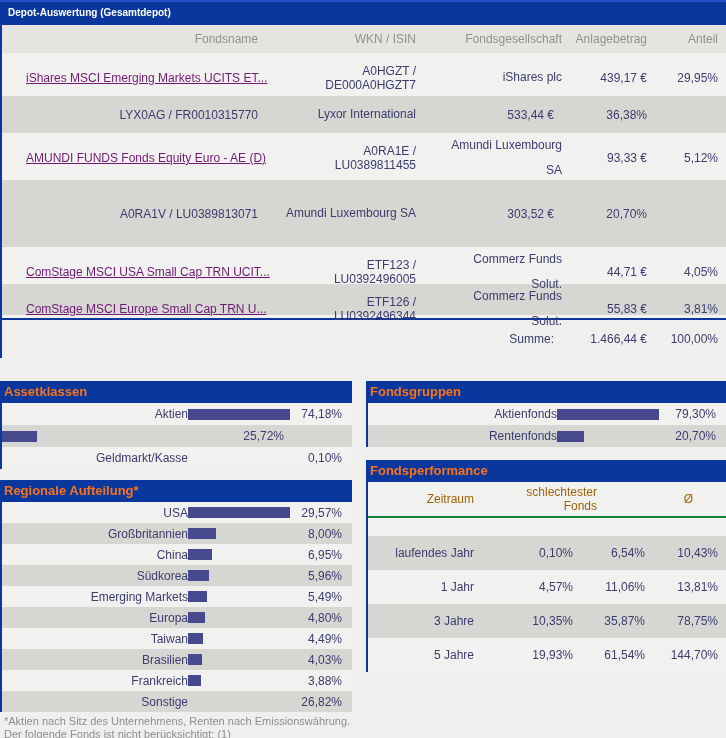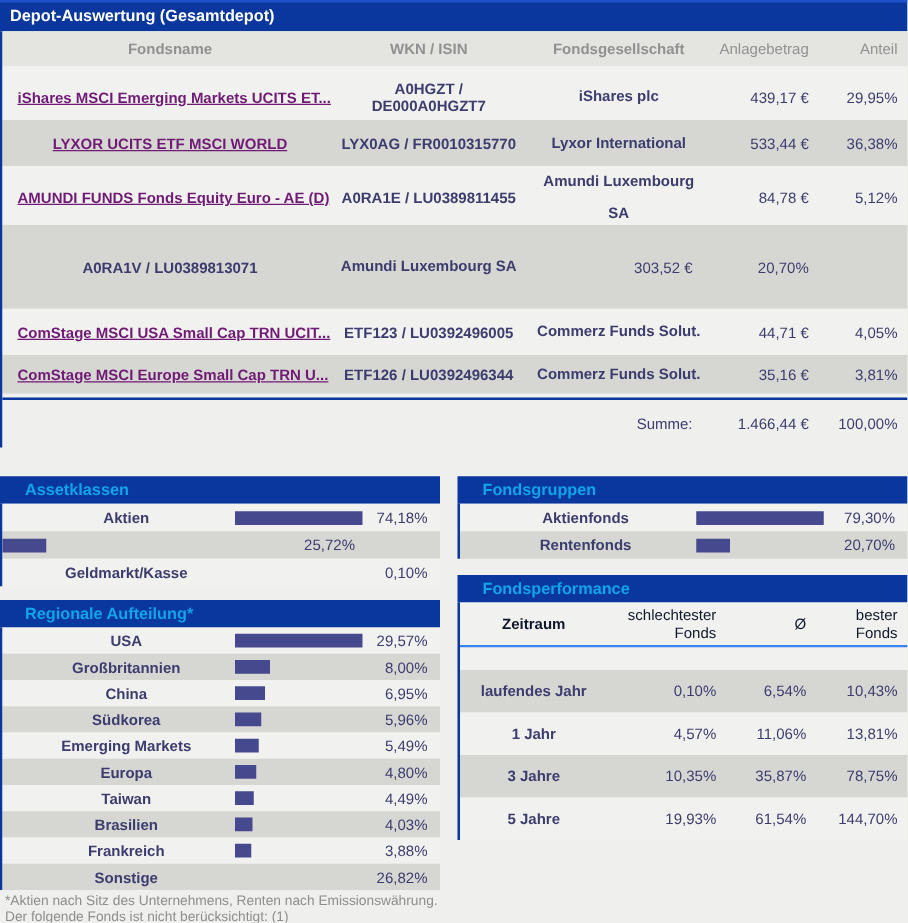--- a/index.html
+++ b/index.html
@@ -12,33 +12,33 @@
     width: 726px;
     height: 738px;
     overflow: hidden;
   }
   .titlebar {
     height: 25px;
     background: #0a379e;
     border-top: 2px solid #2150c8;
     color: #ffffff;
     font-weight: bold;
-    font-size: 13px;
+    font-size: 10px;
     line-height: 22px;
     padding-left: 8px;
   }
   .grid-cols { display: grid; grid-template-columns: 256px 158px 146px 93px 71px; }
   .bordered { border-left: 2px solid #0a379e; }
   .colheader {
     background: #e4e4e1;
     color: #919191;
     height: 28px;
     align-items: center;
   }
-  .cell-l { padding-left: 12px; text-align: center; font-weight: bold; }
+  .cell-l { padding-left: 24px; text-align: right; }
   .cell-r { padding-right: 8px; text-align: right; }
   .strip-light { background: #f1f1ef; height: 6px; }
   .strip-thin { background: #f1f1ef; height: 3px; }
   .hr-navy { height: 2px; background: #0a379e; }
   .fund-row { align-items: center; }
   .fund-row.light { background: #f1f1ef; }
   .fund-row.gray { background: #d6d6d3; }
   .fund-link {
     color: #701a75;
     text-decoration: underline;
@@ -48,46 +48,47 @@
   .fund-note { font-size: 11px; color: #4a4a78; display: block; margin-top: 9px; }
   .company-cell { line-height: 25px; }
   .summary-row { background: #efefed; height: 38px; align-items: center; }
   .panels-row { display: flex; margin-top: 23px; }
   .col-left { width: 352px; }
   .col-gap { width: 14px; }
   .col-right { width: 360px; }
   .panel-header {
     height: 22px;
     background: #0a379e;
-    color: #0ea5e9;
+    color: #f97316;
     font-weight: bold;
     font-size: 13px;
     line-height: 21px;
-    padding-left: 20px;
+    padding-left: 4px;
   }
   .prow { display: grid; height: 22px; align-items: center; }
   .prow-left { grid-template-columns: 186px 104px 58px; }
   .prow-right { grid-template-columns: 189px 104px 63px; }
   .prow.light { background: #f1f1ef; }
   .prow.gray { background: #d6d6d3; }
   .prow-21 { height: 21px; }
   .bar-cell { height: 11px; position: relative; }
   .bar { display: block; height: 11px; background: #47498e; }
   .footnotes { margin-top: 3px; padding-left: 4px; }
   .footnote { font-size: 11px; color: #8e8e8e; line-height: 13px; }
   .panel-gap-left { height: 11px; }
   .panel-gap-right { height: 13px; }
   .perf-grid { display: grid; grid-template-columns: 106px 107px 68px 77px; }
   .perf-colheader {
     background: #f1f1ef;
-    color: #0f172a;
+    color: #a16207;
     min-height: 31px;
     align-items: center;
-    border-bottom: 2px solid #3b82f6;
+    border-bottom: 2px solid #15803d;
     padding: 3px 0;
+    gap: 24px;
   }
   .perf-colheader .cell-r { line-height: 14px; }
   .perf-spacer { background: #f1f1ef; height: 18px; }
   .perf-row { height: 34px; align-items: center; }
   .perf-row.light { background: #f1f1ef; }
   .perf-row.gray { background: #d6d6d3; }
 </style>
 </head>
 <body>
 
@@ -107,32 +108,31 @@
 
     <div class="grid-cols fund-row light" style="height:37px">
       <div class="cell-l"><a class="fund-link">iShares MSCI Emerging Markets UCITS ET...</a></div>
       <div class="cell-l">A0HGZT / DE000A0HGZT7</div>
       <div class="cell-l company-cell">iShares plc</div>
       <div class="cell-r">439,17 €</div>
       <div class="cell-r">29,95%</div>
     </div>
 
     <div class="grid-cols fund-row gray" style="height:37px">
-      <div class="cell-l"><a class="fund-link">LYXOR UCITS ETF MSCI WORLD</a></div>
       <div class="cell-l">LYX0AG / FR0010315770</div>
       <div class="cell-l company-cell">Lyxor International</div>
       <div class="cell-r">533,44 €</div>
       <div class="cell-r">36,38%</div>
     </div>
 
     <div class="grid-cols fund-row light" style="height:47px">
       <div class="cell-l"><a class="fund-link">AMUNDI FUNDS Fonds Equity Euro - AE (D)</a></div>
       <div class="cell-l">A0RA1E / LU0389811455</div>
       <div class="cell-l company-cell">Amundi Luxembourg SA</div>
-      <div class="cell-r">84,78 €</div>
+      <div class="cell-r">93,33 €</div>
       <div class="cell-r">5,12%</div>
     </div>
 
     <div class="grid-cols fund-row gray" style="height:67px">
       <div class="cell-l">A0RA1V / LU0389813071</div>
       <div class="cell-l company-cell">Amundi Luxembourg SA</div>
       <div class="cell-r">303,52 €</div>
       <div class="cell-r">20,70%</div>
     </div>
 
@@ -141,21 +141,21 @@
       <div class="cell-l">ETF123 / LU0392496005</div>
       <div class="cell-l company-cell">Commerz Funds Solut.</div>
       <div class="cell-r">44,71 €</div>
       <div class="cell-r">4,05%</div>
     </div>
 
     <div class="grid-cols fund-row gray" style="height:31px">
       <div class="cell-l"><a class="fund-link">ComStage MSCI Europe Small Cap TRN U...</a></div>
       <div class="cell-l">ETF126 / LU0392496344</div>
       <div class="cell-l company-cell">Commerz Funds Solut.</div>
-      <div class="cell-r">35,16 €</div>
+      <div class="cell-r">55,83 €</div>
       <div class="cell-r">3,81%</div>
     </div>
 
     <div class="strip-thin"></div>
     <div class="hr-navy"></div>
 
     <div class="grid-cols summary-row">
       <div></div>
       <div></div>
       <div class="cell-r">Summe:</div>

